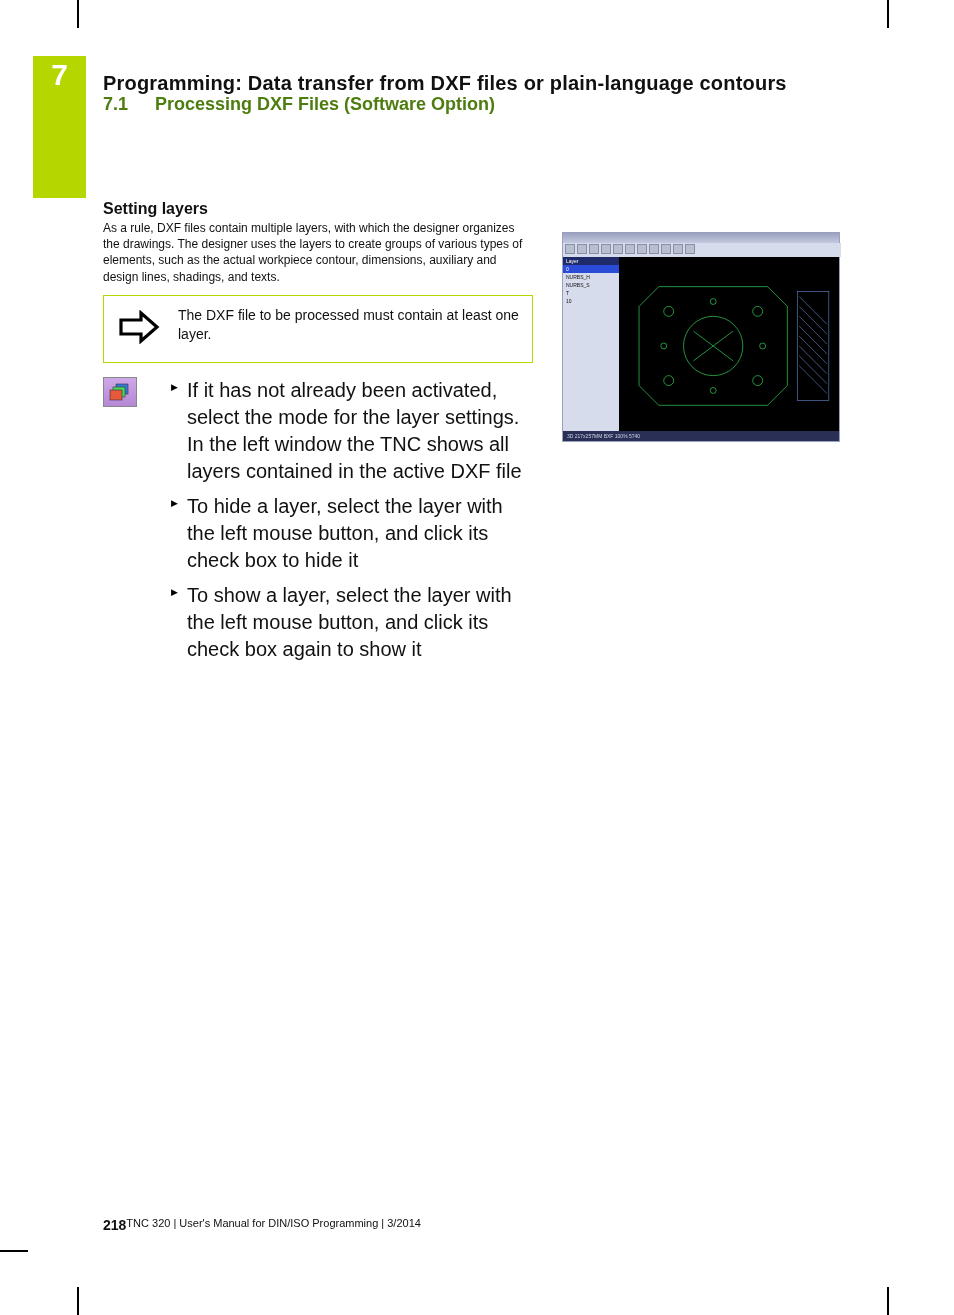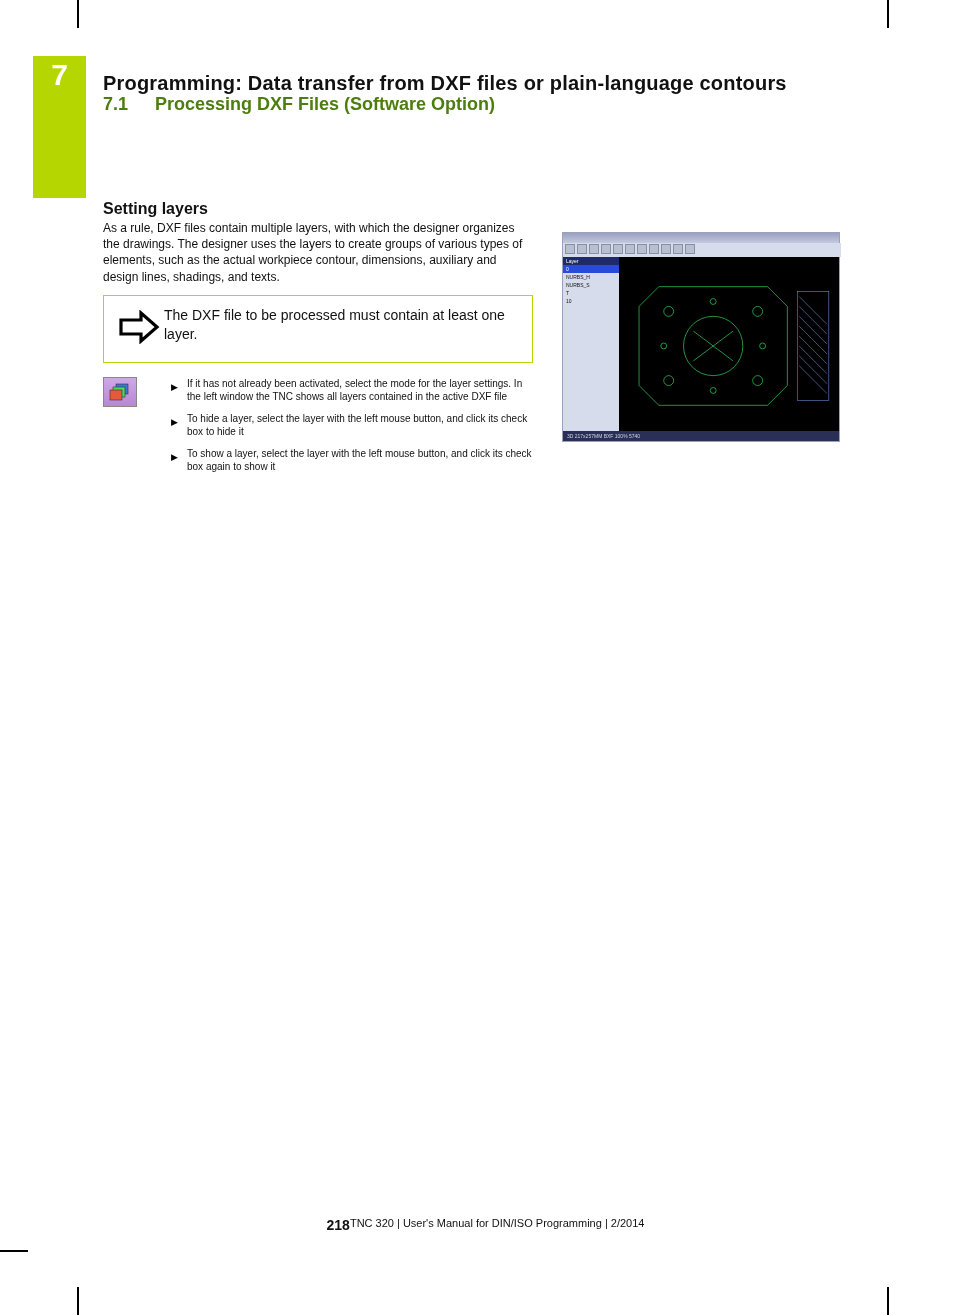--- a/index.html
+++ b/index.html
@@ -16,43 +16,43 @@
 
   .h1 { position: absolute; left: 103px; top: 72px; font-weight: bold; font-size: 20px; letter-spacing: 0.2px; text-align: right; }
   .h2 { position: absolute; left: 103px; top: 94px; font-weight: bold; font-size: 18px; color: #4d7c0f; }
   .h2 .secnum { display: inline-block; width: 52px; }
 
   .content { position: absolute; left: 103px; top: 200px; width: 760px; }
   .leftcol { width: 430px; }
   .h3 { font-weight: bold; font-size: 16px; margin-bottom: 2px; }
   .para { font-size: 12px; line-height: 1.35; margin-bottom: 10px; }
 
-  .notebox { border: 1px solid #b6d600; width: 430px; padding: 10px 10px 10px 10px; margin-top: 6px; margin-bottom: 14px; display: flex; }
+  .notebox { border: 1px solid #b6d600; width: 430px; padding: 10px 10px 10px 10px; margin-top: 6px; margin-bottom: 14px; display: flex; gap: 14px; }
   .note-icon { flex: 0 0 50px; display: flex; align-items: flex-start; justify-content: center; padding-top: 4px; }
   .note-body p { font-size: 14px; line-height: 1.35; margin-bottom: 8px; }
 
   .steps { display: flex; gap: 18px; width: 430px; }
   .step-icon { flex: 0 0 50px; }
   .step-icon .btn { width: 34px; height: 30px; border: 1px solid #888; background: linear-gradient(#cfa8e8,#b688d6); display:flex; align-items:center; justify-content:center; }
   .step-list { list-style: none; }
-  .step-list li { font-size: 10px; line-height: 1.35; position: relative; padding-left: 16px; margin-bottom: 8px; }
+  .step-list li { font-size: 20px; line-height: 1.35; position: relative; padding-left: 16px; margin-bottom: 8px; }
   .step-list li::before { content: "▶"; font-size: 9px; position: absolute; left: 0; top: 4px; color: #000; }
 
   .screenshot { position: absolute; left: 562px; top: 232px; width: 278px; height: 210px; border: 1px solid #9aa1bf; background: #0b0d22; }
   .scr-title { position: absolute; top: 0; left: 0; right: 0; height: 10px; background: linear-gradient(#9aa1bf,#c4c9e0); font-size: 5px; color: #2a2f55; text-align: center; line-height: 10px; }
   .scr-toolbar { position: absolute; top: 10px; left: 0; width: 278px; height: 14px; background: #d6dceb; display:flex; gap:2px; padding: 1px 2px; }
   .scr-toolbar span { width: 10px; height: 10px; background: #b8bfcf; border: 1px solid #8890a8; }
   .scr-side { position: absolute; left: 0; top: 24px; width: 56px; bottom: 10px; background: #d6dceb; font-size: 5px; color: #111; }
   .scr-side .hdr { background: #1f2a6a; color: #fff; padding: 1px 3px; font-size: 5px; }
   .scr-side .sel { background: #2a4ad8; color: #fff; padding: 1px 3px; }
   .scr-side .itm { padding: 1px 3px; }
   .scr-view { position: absolute; left: 56px; top: 24px; right: 0; bottom: 10px; background: #000; }
   .scr-status { position: absolute; left: 0; right: 0; bottom: 0; height: 10px; background: #2a2f55; color: #cfd5ea; font-size: 5px; padding-left: 4px; line-height: 10px; }
 
-  .footer { position: absolute; left: 103px; right: 86px; bottom: 82px; display: flex; justify-content: center; font-size: 12px; }
+  .footer { position: absolute; left: 103px; right: 86px; bottom: 82px; display: flex; justify-content: flex-start; font-size: 12px; }
   .footer .pagenum { font-weight: bold; font-size: 14px; }
   .footer .doc { font-size: 11px; color: #111; }
 
   svg.arrow path { stroke: #000; stroke-width: 3.2; fill: none; }
   svg.layers rect { stroke: #333; stroke-width: 0.6; }
 </style>
 </head>
 <body>
 
 <div class="page">
@@ -155,15 +155,15 @@
           <line x1="182" y1="100" x2="210" y2="128"></line>
             <line x1="182" y1="110" x2="210" y2="138"></line>
         </g>
       </svg>
     </div>
     <div class="scr-status">3D  217x257MM  BXF  100%  5740</div>
   </div>
 
   <div class="footer">
     <span class="pagenum">218</span>
-    <span class="doc">TNC 320 | User's Manual for DIN/ISO Programming | 2/2014</span>
+    <span class="doc">TNC 320 | User's Manual for DIN/ISO Programming | 3/2014</span>
   </div>
 </div>
 
 </body></html>

